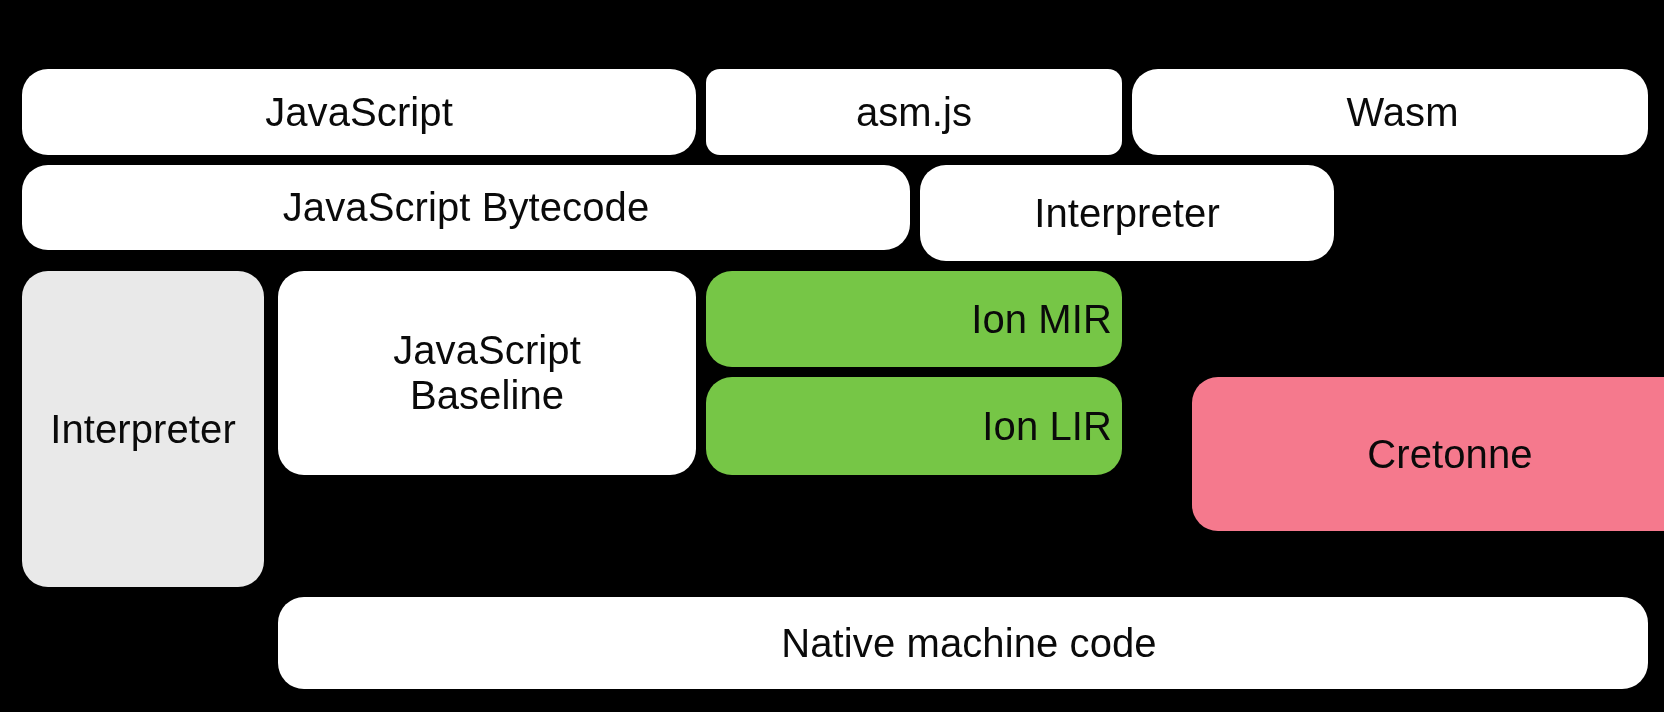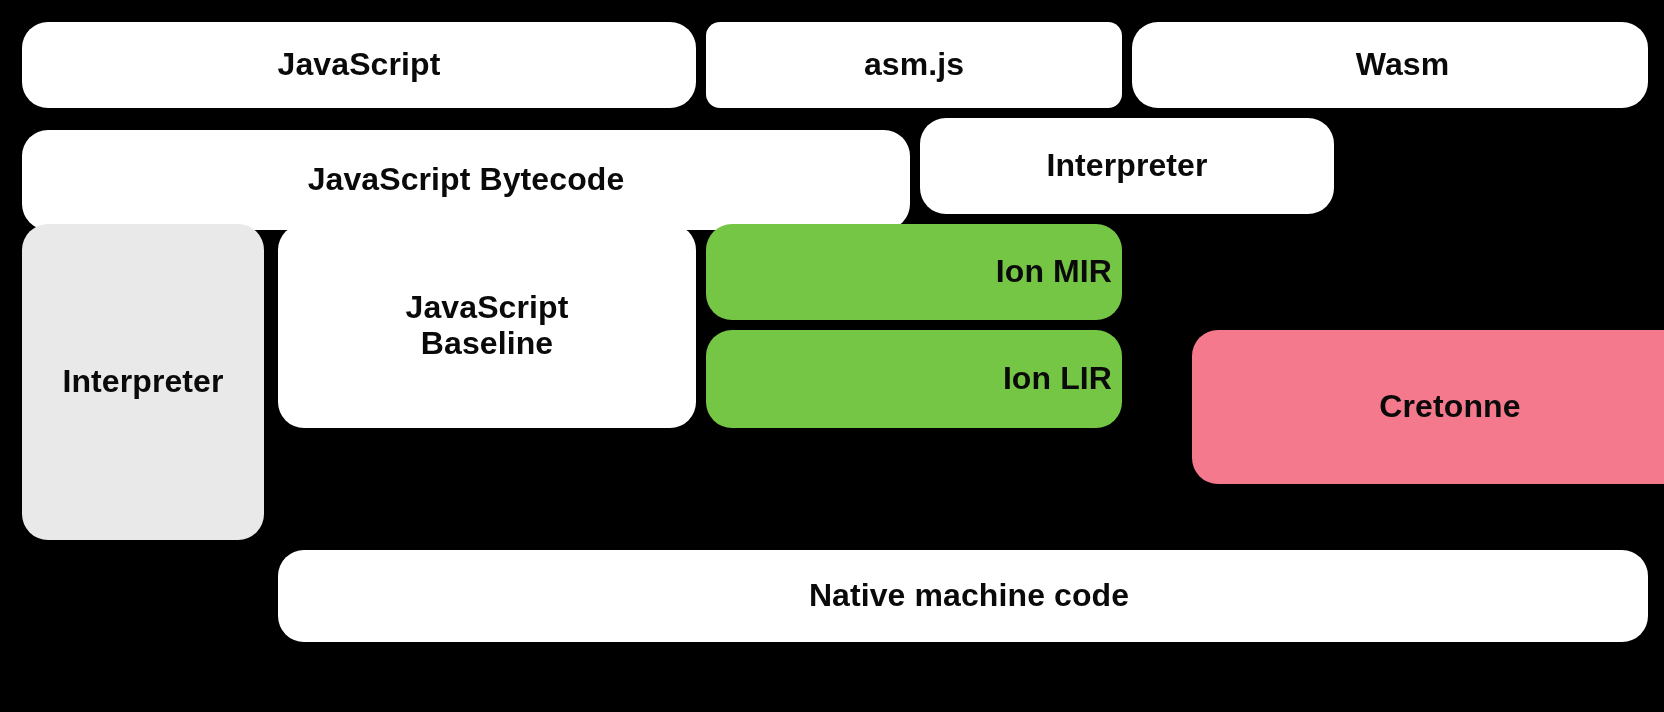--- a/index.html
+++ b/index.html
@@ -22,44 +22,45 @@
   }
   .node {
     position: absolute;
     box-sizing: border-box;
     border-radius: 26px;
     display: flex;
     align-items: center;
     justify-content: center;
     text-align: center;
     color: #0a0a0a;
-    font-size: 32px;
+    font-size: 40px;
     line-height: 1.12;
-    font-weight: 700;
+    font-weight: 400;
     letter-spacing: 0.1px;
     white-space: pre-line;
+    margin-top: 47px;
     -webkit-font-smoothing: antialiased;
   }
   .fill-white { background: #ffffff; }
   .fill-gray  { background: #e9e9e9; }
   .fill-green { background: #76c646; justify-content: flex-end; }
   .fill-pink  { background: #f5798d; }
   .node .label {
     display: block;
     padding: 0 10px;
   }
 </style>
 </head>
 <body>
 
 <div id="stage" style="background: rgb(0, 0, 0);">
     <div class="node fill-white" style="left: 22px; top: 22px; width: 674px; height: 86px;"><span class="label">JavaScript</span></div>
     <div class="node fill-white" style="left: 706px; top: 22px; width: 416px; height: 86px; border-radius: 14px;"><span class="label">asm.js</span></div>
     <div class="node fill-white" style="left: 1132px; top: 22px; width: 516px; height: 86px; padding-left: 25px;"><span class="label">Wasm</span></div>
-    <div class="node fill-white" style="left: 22px; top: 130px; width: 888px; height: 100px;"><span class="label">JavaScript Bytecode</span></div>
+    <div class="node fill-white" style="left: 22px; top: 118px; width: 888px; height: 85px;"><span class="label">JavaScript Bytecode</span></div>
     <div class="node fill-white" style="left: 920px; top: 118px; width: 414px; height: 96px;"><span class="label">Interpreter</span></div>
     <div class="node fill-gray" style="left: 22px; top: 224px; width: 242px; height: 316px;"><span class="label">Interpreter</span></div>
     <div class="node fill-white" style="left: 278px; top: 224px; width: 418px; height: 204px;"><span class="label">JavaScript
 Baseline</span></div>
     <div class="node fill-green" style="left: 706px; top: 224px; width: 416px; height: 96px;"><span class="label">Ion MIR</span></div>
     <div class="node fill-green" style="left: 706px; top: 330px; width: 416px; height: 98px;"><span class="label">Ion LIR</span></div>
     <div class="node fill-pink" style="left: 1192px; top: 330px; width: 516px; height: 154px; text-align: right;"><span class="label">Cretonne</span></div>
     <div class="node fill-white" style="left: 278px; top: 550px; width: 1370px; height: 92px; padding-left: 12px;"><span class="label">Native machine code</span></div>
   </div>
 

